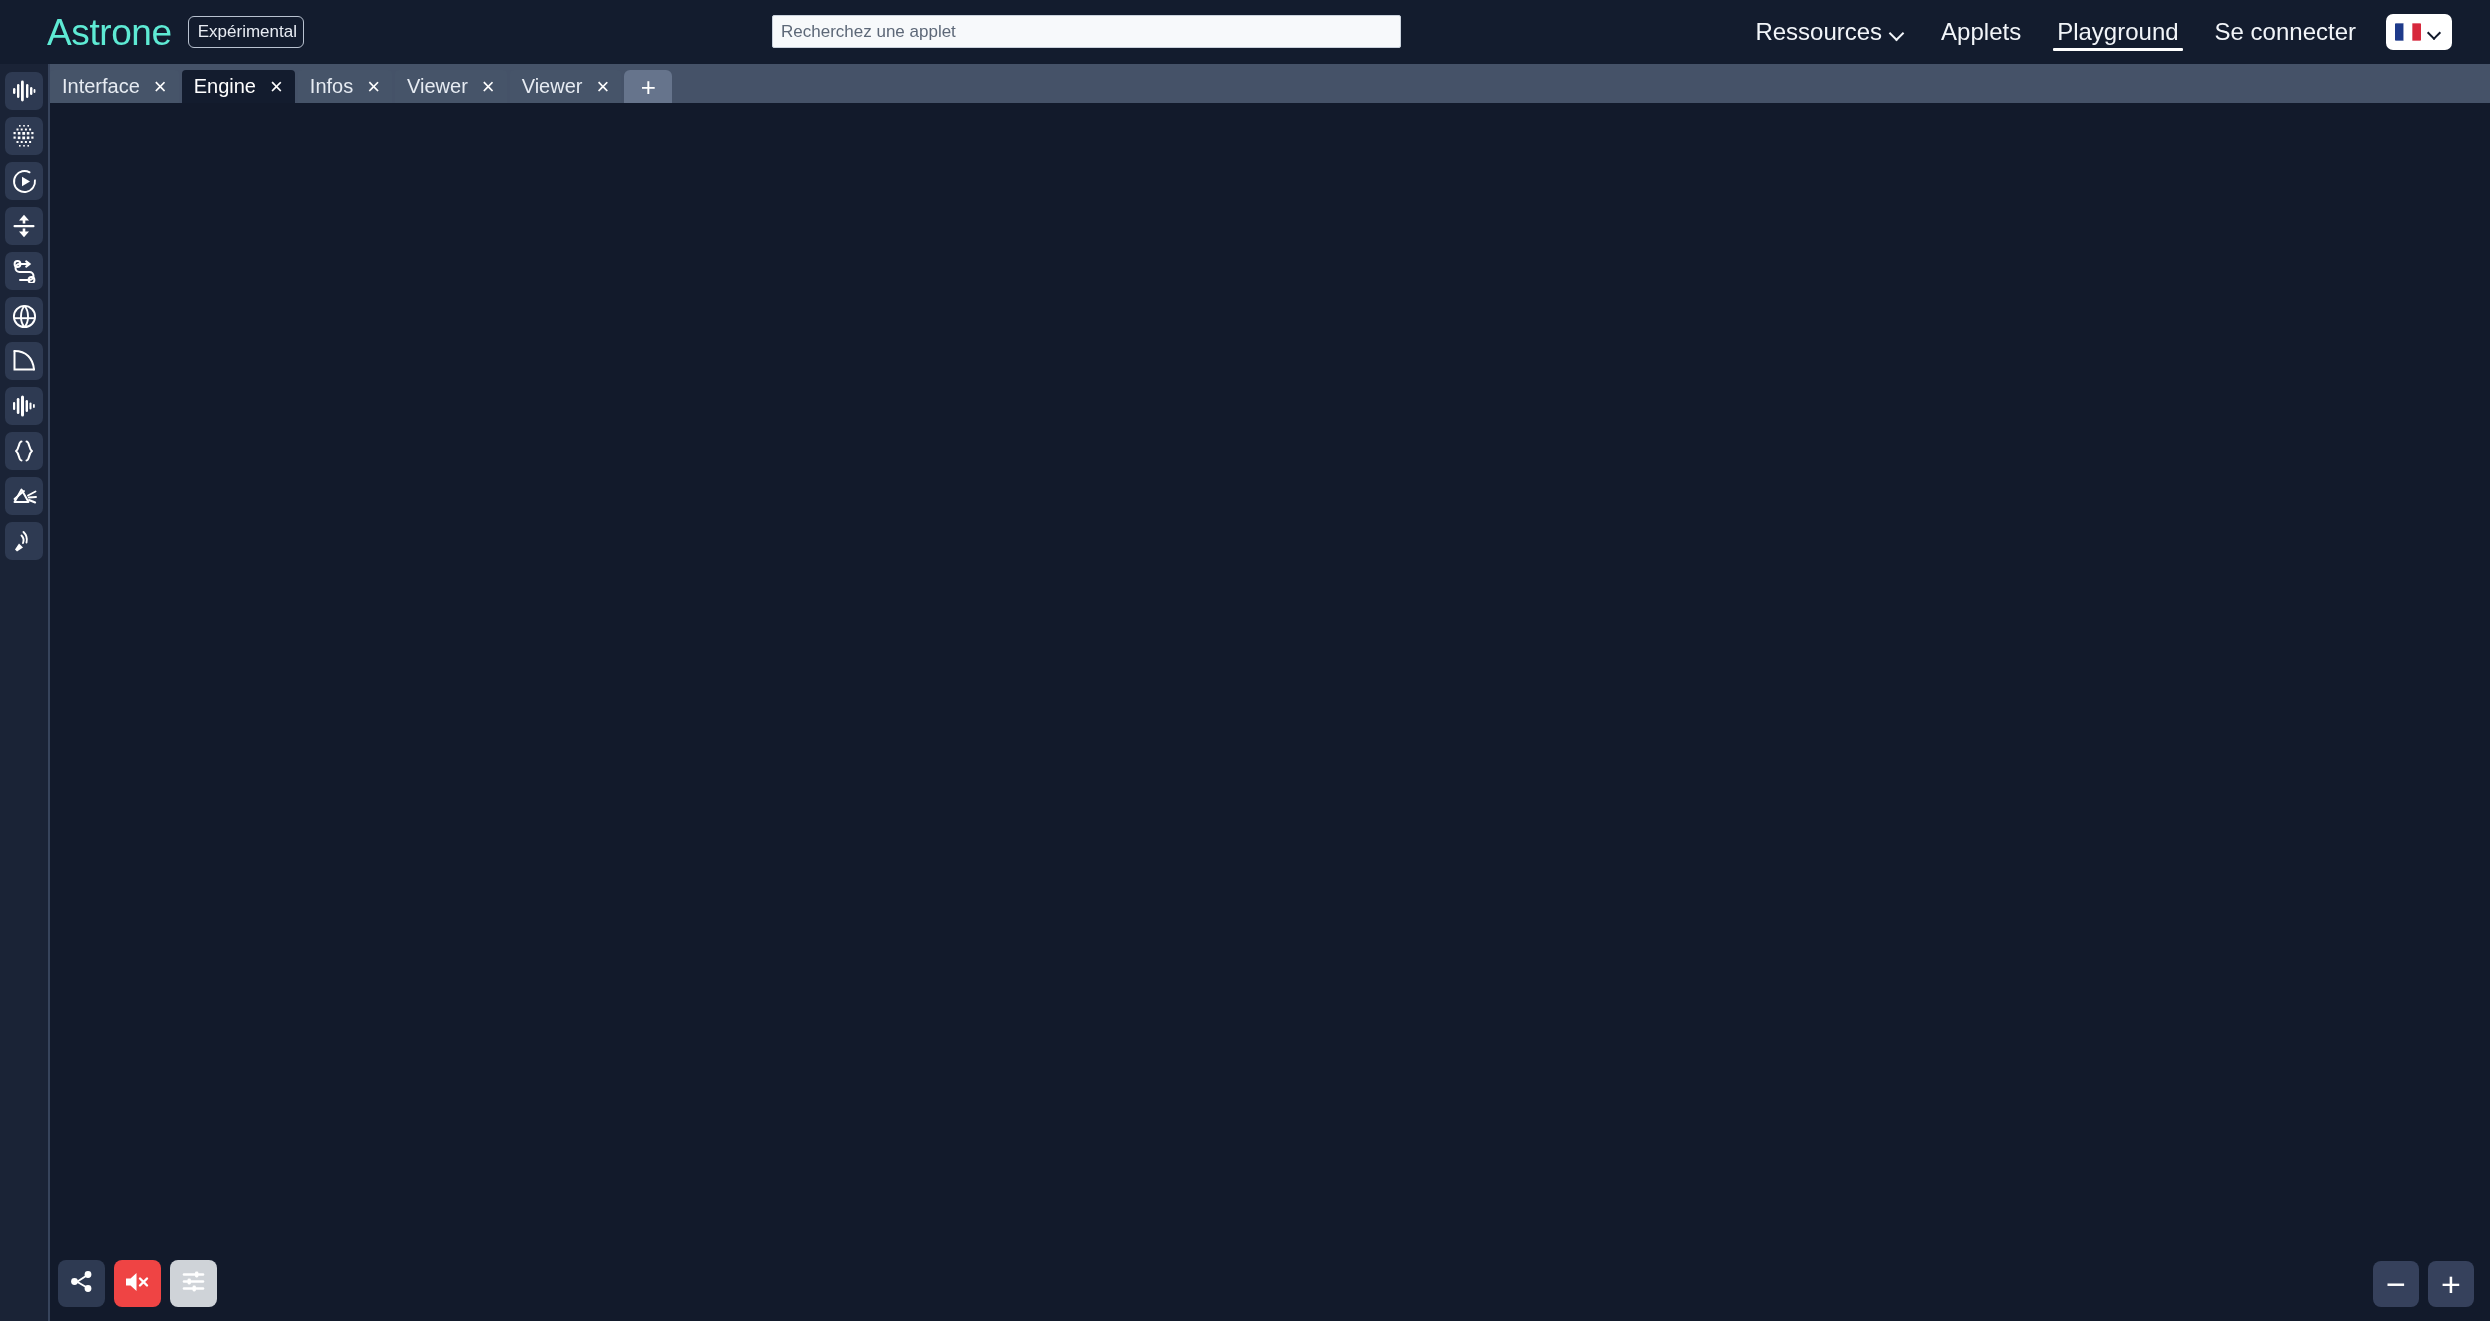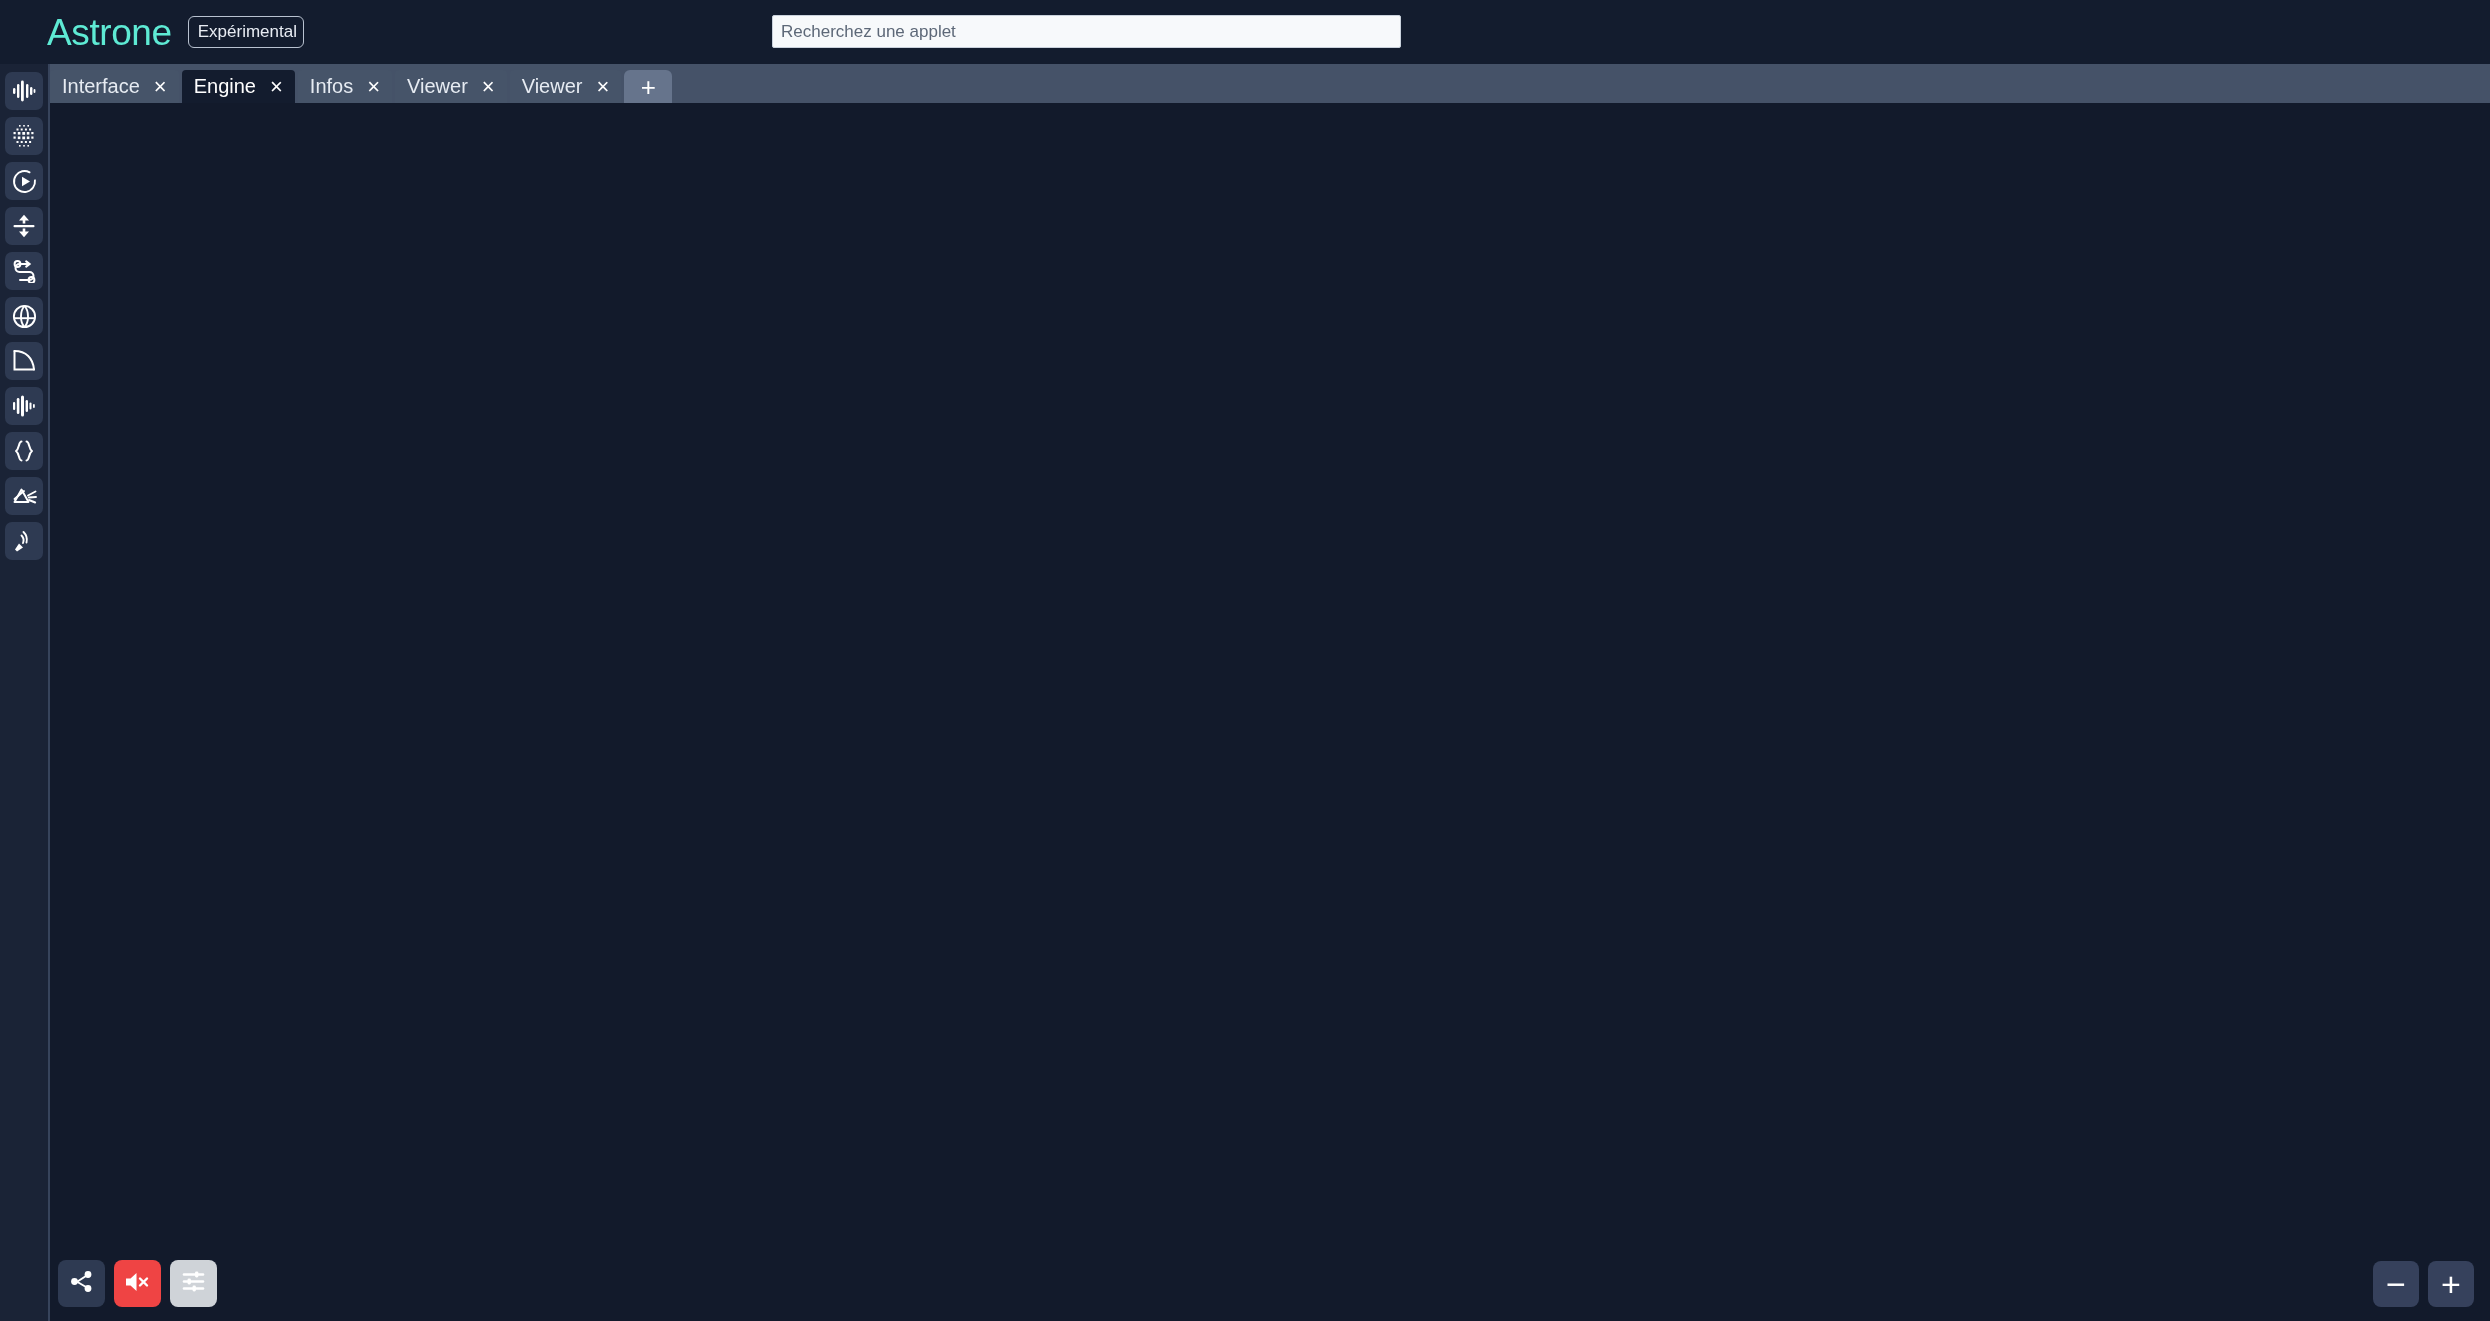--- a/index.html
+++ b/index.html
@@ -149,20 +149,49 @@
 
   <div id="brand">
     <span id="brand-title">Astrone</span>
     <span id="brand-badge">Expérimental</span>
   </div>
 
   <div id="search-wrap">
     <input id="search-input" type="text" placeholder="Recherchez une applet" style="">
   </div>
 
+  <div id="nav">
+
+    <div class="nav-item">
+      <span>Ressources</span>
+      <span class="chev"></span>
+    </div>
+
+    <div class="nav-item">
+      <span>Applets</span>
+    </div>
+
+    <div class="nav-item active">
+      <span>Playground</span>
+    </div>
+
+    <div class="nav-item">
+      <span>Se connecter</span>
+    </div>
+
+    <div id="lang-select">
+      <svg id="flag-icon" viewBox="0 0 30 20">
+        <rect x="0" y="0" width="10" height="20" fill="#1e3a8a"></rect>
+        <rect x="10" y="0" width="10" height="20" fill="#ffffff"></rect>
+        <rect x="20" y="0" width="10" height="20" fill="#d7283c"></rect>
+      </svg>
+      <span class="chev-dark"></span>
+    </div>
+
+  </div>
 </div>
 
 <div id="tabbar">
   <div id="tabbar-lead"></div>
 
   <div class="tab">
     <span class="tab-label">Interface</span>
     <span class="tab-close">×</span>
   </div>
 

